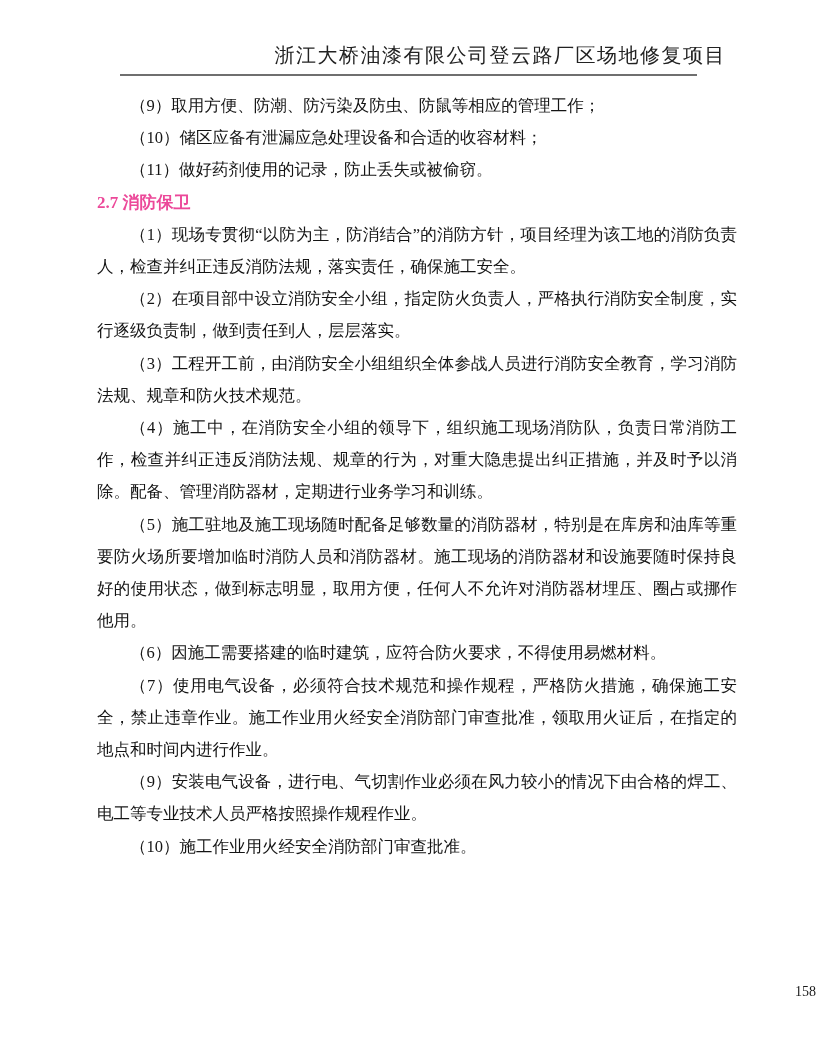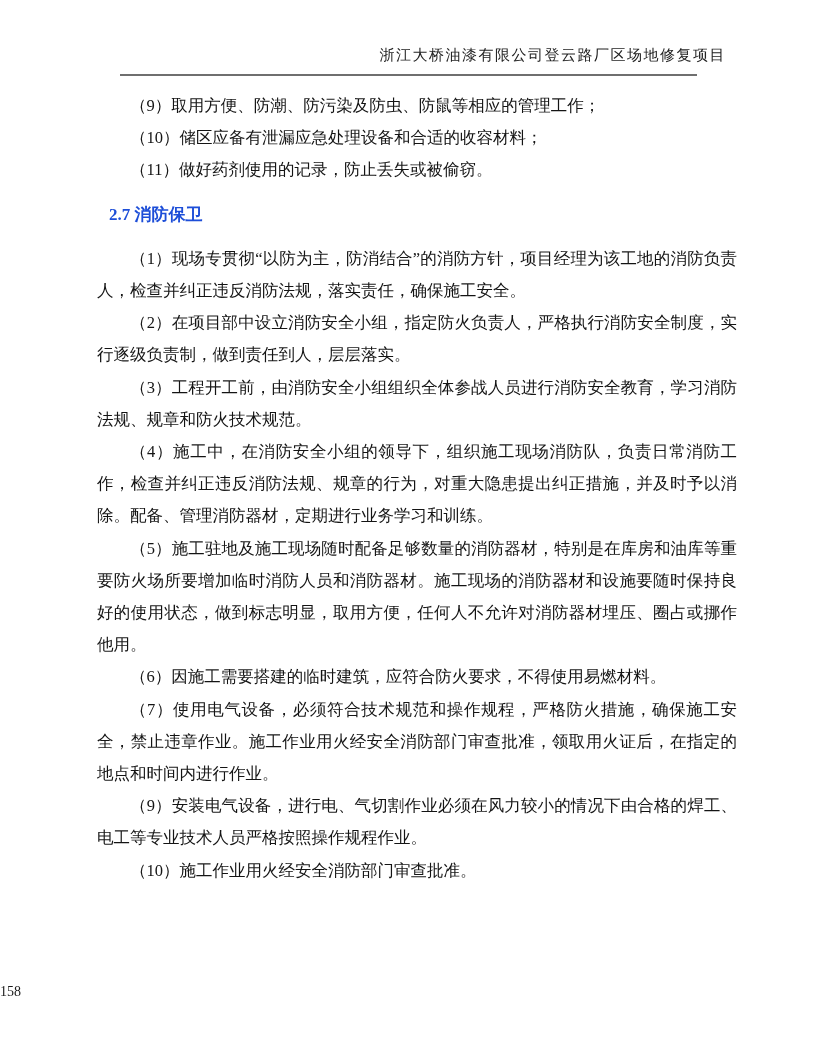--- a/index.html
+++ b/index.html
@@ -20,21 +20,21 @@
     height: 1056px;
     position: relative;
     background: #ffffff;
   }
   .page-header {
     padding-top: 45px;
   }
   .page-header .header-text {
     text-align: right;
     padding-right: 90px;
-    font-size: 15px;
+    font-size: 20px;
     letter-spacing: 1.5px;
     color: #222222;
     line-height: 20px;
   }
   .header-rule {
     width: 577px;
     height: 2px;
     background: #6f6f6f;
     margin: 9px auto 0 auto;
   }
@@ -44,33 +44,33 @@
   .para {
     margin: 0;
     font-size: 16.5px;
     line-height: 32.2px;
     text-align: justify;
     text-justify: inter-ideograph;
     text-indent: 2em;
     color: #141414;
   }
   .section-heading {
-    margin: 12px;
+    margin: 0;
     font-size: 17px;
     font-weight: bold;
     line-height: 32.2px;
     text-indent: 0;
-    color: #1d4ed8;
+    color: #ec4899;
   }
   .page-footer {
     position: absolute;
     top: 984px;
     left: 0;
     width: 100%;
-    text-align: left;
+    text-align: right;
     font-size: 14px;
     color: #1a1a1a;
   }
 </style>
 </head>
 <body>
 
 <div class="page">
 
   <div class="page-header">

